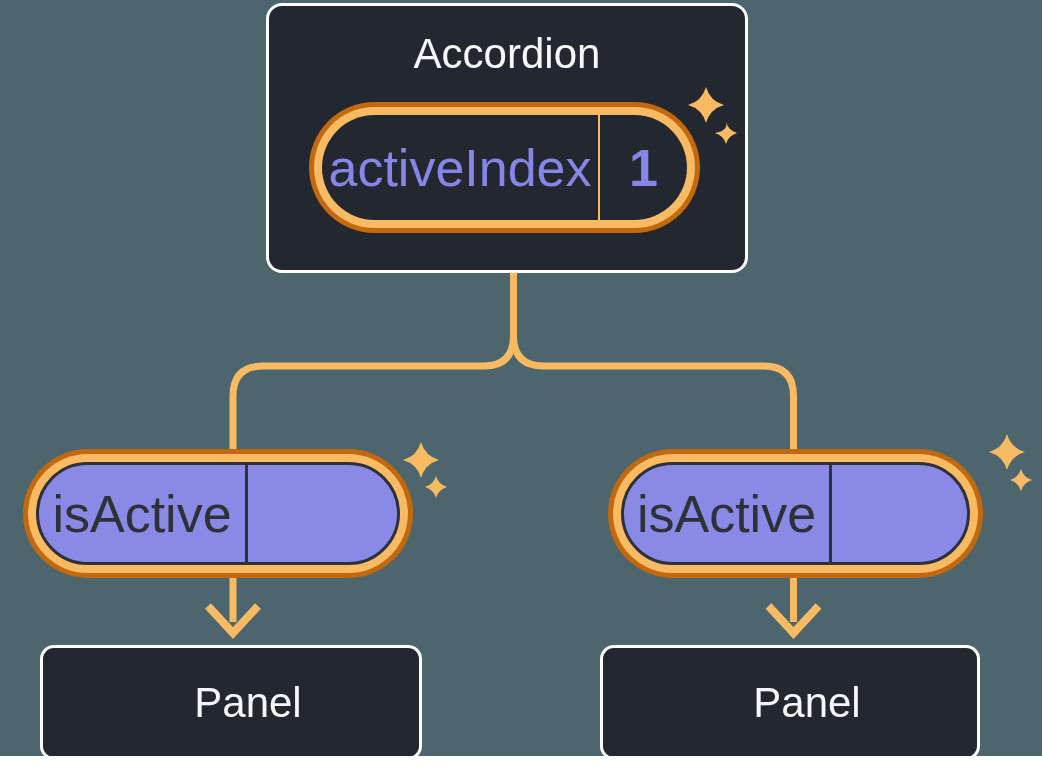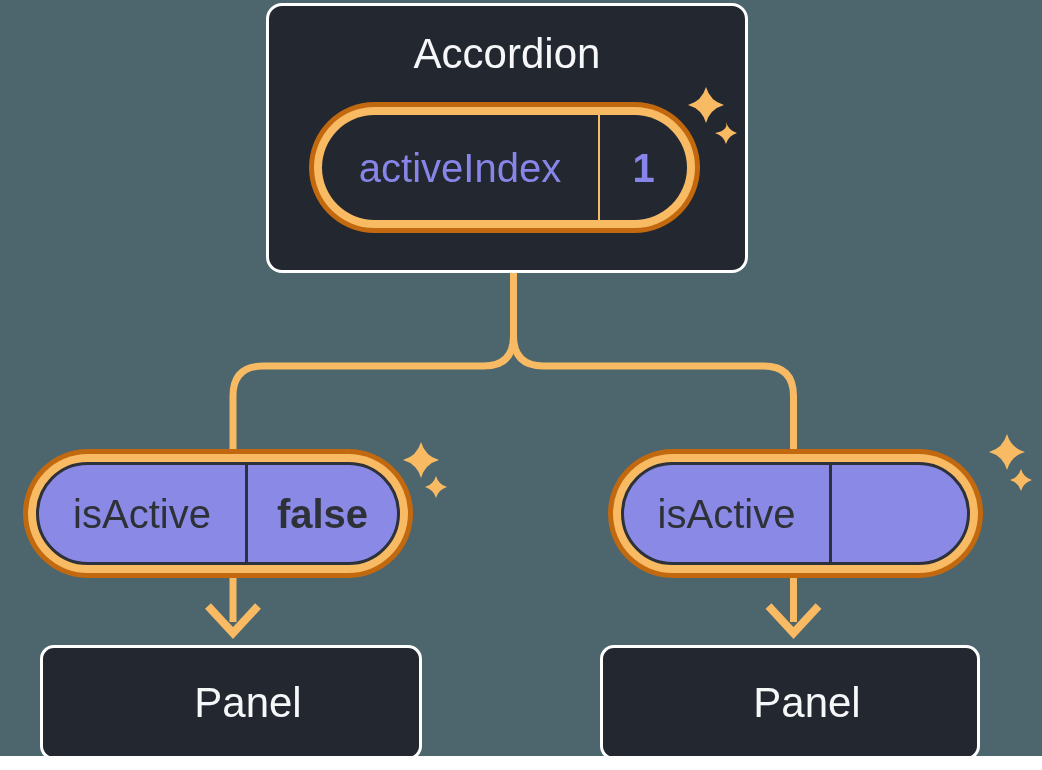--- a/index.html
+++ b/index.html
@@ -41,21 +41,21 @@
     font-size:42px;font-weight:500;color:var(--light-text);padding-left:34px;
   }
   .panel-left{left:40px;top:645px;width:382px;height:115px;}
   .panel-right{left:600px;top:645px;width:380px;height:115px;}
 
   .pill{
     position:absolute;box-sizing:border-box;z-index:3;
     display:flex;align-items:stretch;border-radius:999px;
     box-shadow:0 0 0 8px var(--accent-light),0 0 0 13px var(--accent-dark);
   }
-  .pill .cell{display:flex;align-items:center;justify-content:center;font-size:40px;line-height:1;text-align:center;}
+  .pill .cell{display:flex;align-items:center;justify-content:center;font-size:52px;line-height:1;text-align:center;}
   .pill .value{flex:1;font-weight:bold;}
 
   .pill-top{left:322px;top:115px;width:365px;height:105px;background:var(--card-bg);color:var(--purple-text);}
   .pill-top .name{width:276px;}
   .pill-top .divider{width:2px;background:var(--accent-light);}
 
   .pill-purple{
     background:var(--purple-fill);border:3px solid var(--purple-border);color:var(--dark-text);
   }
   .pill-purple .divider{width:3px;background:var(--purple-border);}
@@ -88,21 +88,20 @@
 
   <div class="pill pill-top">
     <div class="cell name">activeIndex</div>
     <div class="divider"></div>
     <div class="cell value">1</div>
   </div>
 
   <div class="pill pill-purple pill-left">
     <div class="cell name">isActive</div>
     <div class="divider"></div>
-    <div class="cell value">false</div>
   </div>
 
   <div class="pill pill-purple pill-right">
     <div class="cell name">isActive</div>
     <div class="divider"></div>
   </div>
 
   <div class="card panel-card panel-left">
     <span>Panel</span>
   </div>

